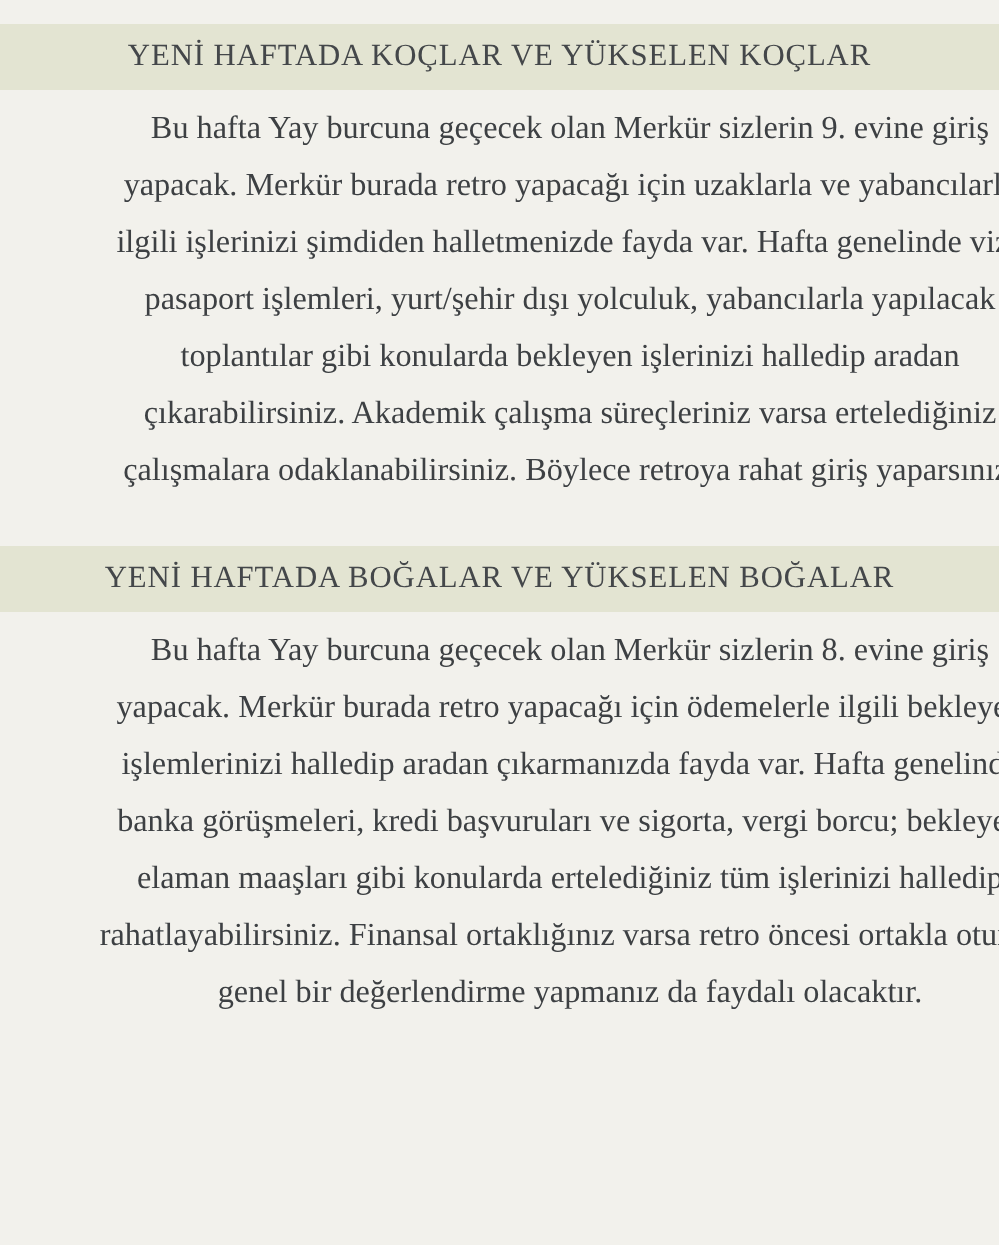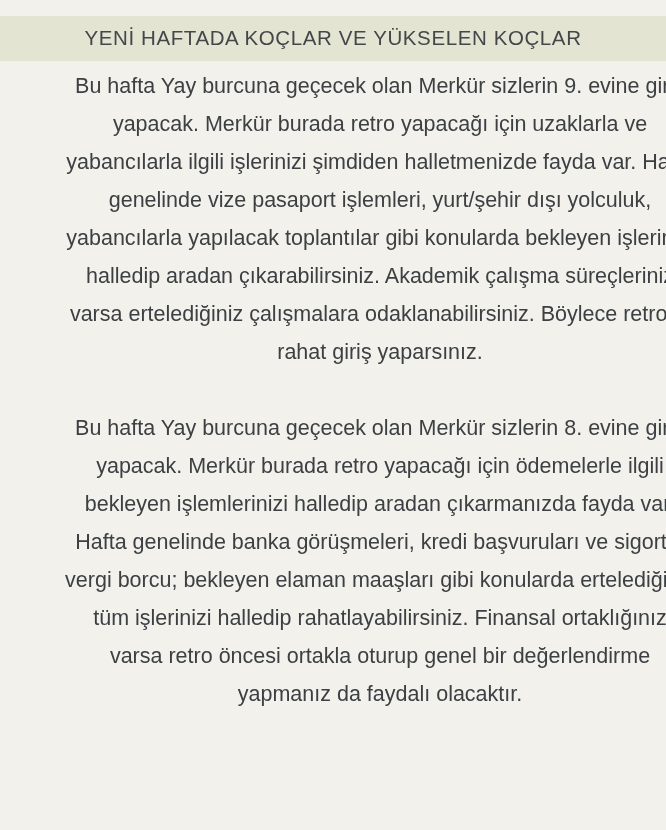--- a/index.html
+++ b/index.html
@@ -17,20 +17,21 @@
   .page {
     width: 666px;
     height: 830px;
     display: flex;
     flex-direction: column;
     background: #f2f1ec;
   }
   .section {
     width: 100%;
     box-sizing: border-box;
+    font-family: Liberation Serif, serif;
   }
   .section-heading {
     background: #e3e4d2;
     text-align: center;
     font-size: 20.5px;
     letter-spacing: 0.6px;
     color: #44474a;
     padding: 10px 8px 11px 8px;
     box-sizing: border-box;
     width: 100%;
@@ -70,18 +71,19 @@
   <div class="spacer-top"></div>
 
   <div class="section">
     <div class="section-heading">YENİ HAFTADA KOÇLAR VE YÜKSELEN KOÇLAR</div>
     <div class="section-body">Bu hafta Yay burcuna geçecek olan Merkür sizlerin 9. evine giriş yapacak. Merkür burada retro yapacağı için uzaklarla ve yabancılarla ilgili işlerinizi şimdiden halletmenizde fayda var. Hafta genelinde vize pasaport işlemleri, yurt/şehir dışı yolculuk, yabancılarla yapılacak toplantılar gibi konularda bekleyen işlerinizi halledip aradan çıkarabilirsiniz. Akademik çalışma süreçleriniz varsa ertelediğiniz çalışmalara odaklanabilirsiniz. Böylece retroya rahat giriş yaparsınız.</div>
   </div>
 
   <div class="gap"></div>
 
   <div class="section">
+    <div class="section-heading">YENİ HAFTADA BOĞALAR VE YÜKSELEN BOĞALAR</div>
     <div class="section-body">Bu hafta Yay burcuna geçecek olan Merkür sizlerin 8. evine giriş yapacak. Merkür burada retro yapacağı için ödemelerle ilgili bekleyen işlemlerinizi halledip aradan çıkarmanızda fayda var. Hafta genelinde banka görüşmeleri, kredi başvuruları ve sigorta, vergi borcu; bekleyen elaman maaşları gibi konularda ertelediğiniz tüm işlerinizi halledip rahatlayabilirsiniz. Finansal ortaklığınız varsa retro öncesi ortakla oturup genel bir değerlendirme yapmanız da faydalı olacaktır.</div>
   </div>
 
   <div class="spacer-bottom"></div>
 
 </div>
 
 </body></html>

